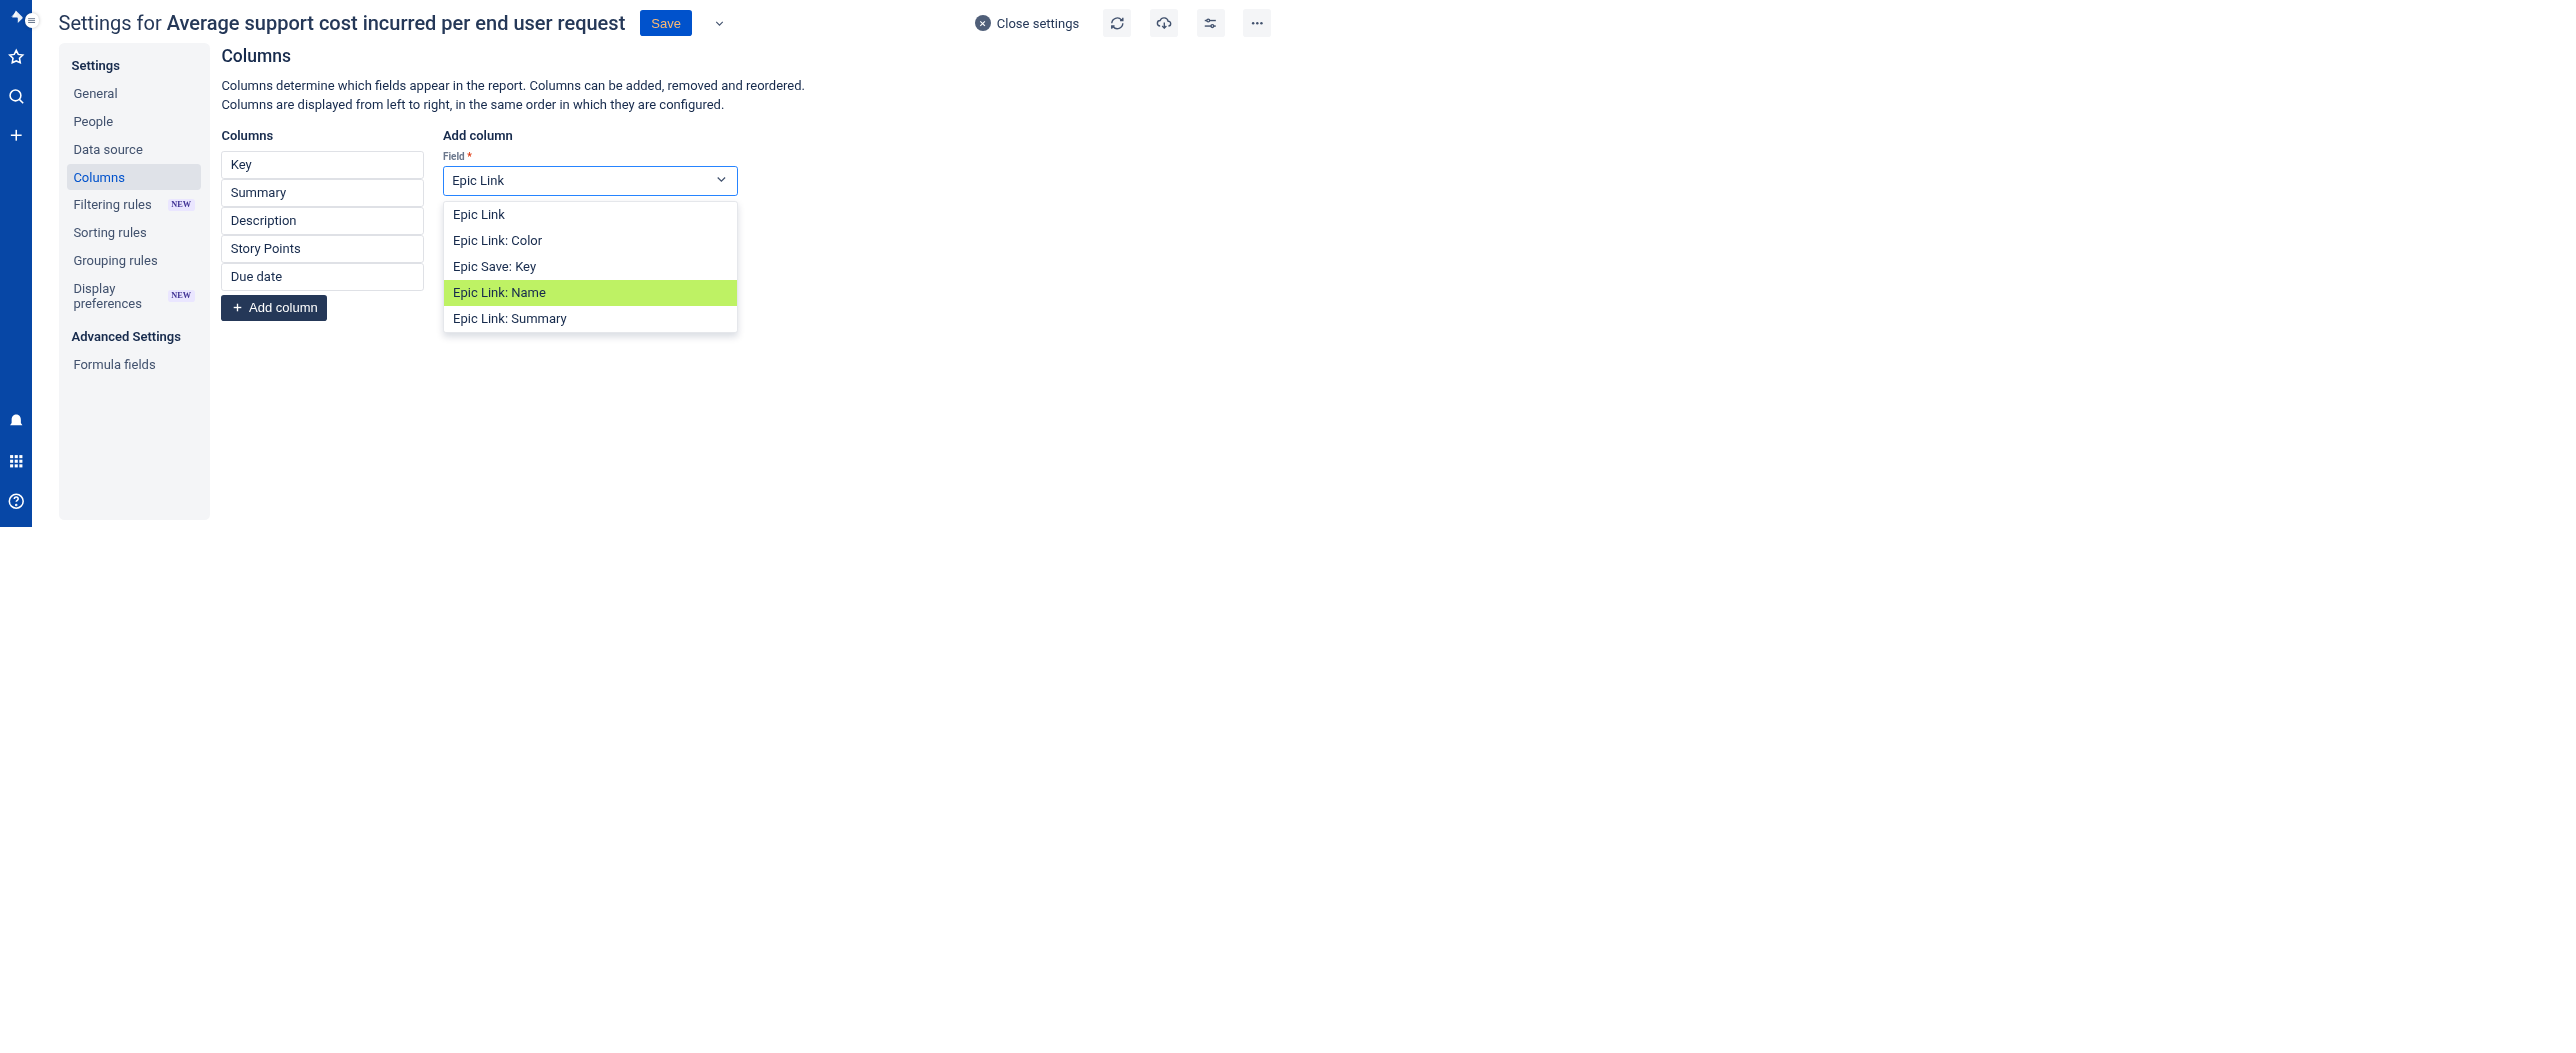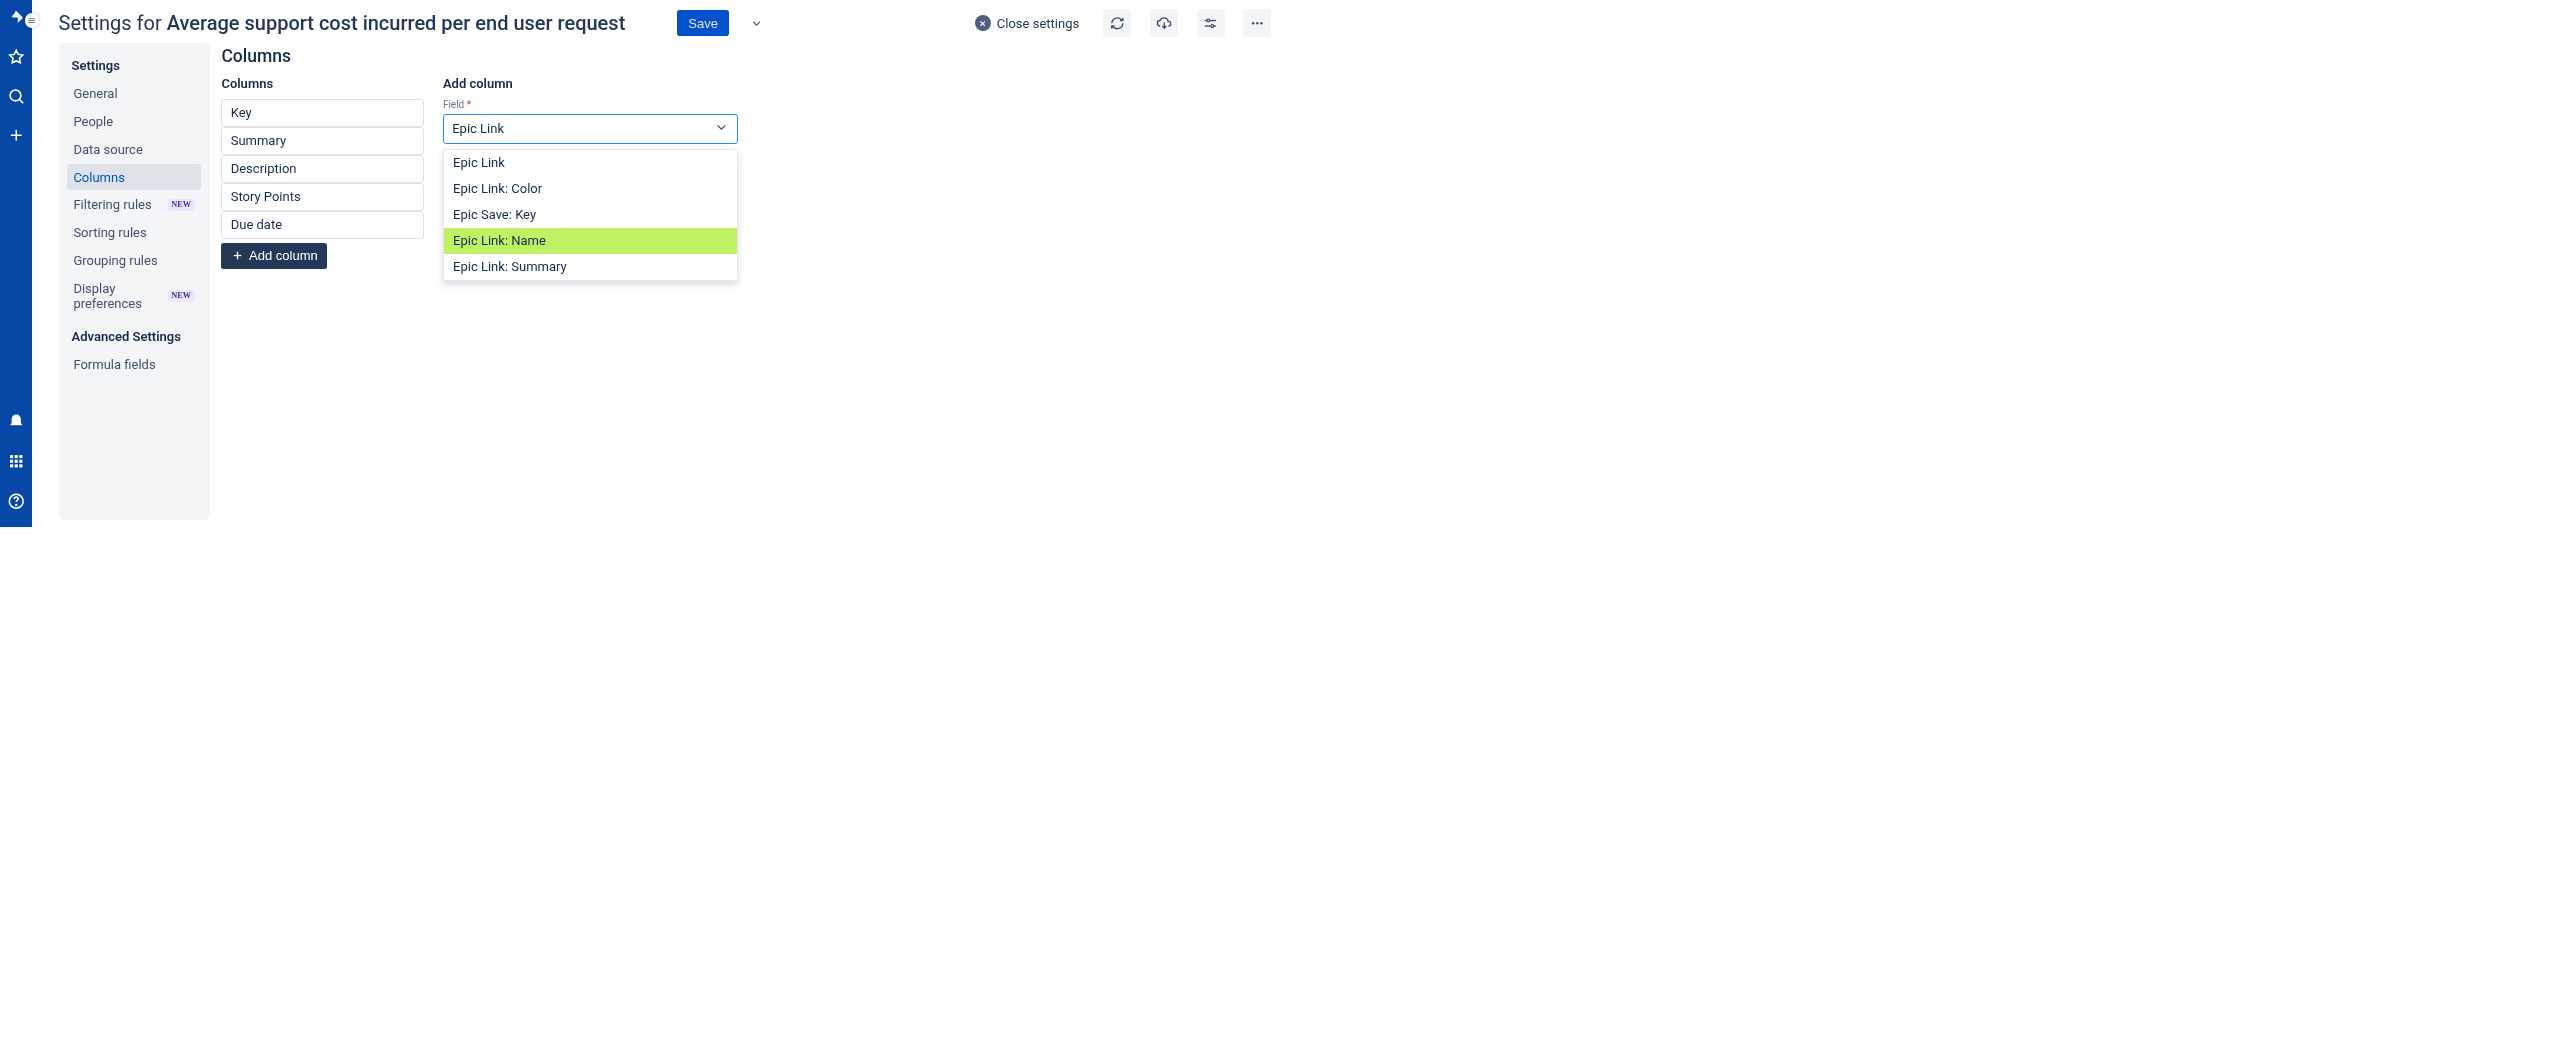--- a/index.html
+++ b/index.html
@@ -29,22 +29,22 @@
   display: flex; align-items: center; justify-content: center;
 }
 .edge-handle svg { width: 9.2px; height: 9.2px; }
 
 .main { flex: 1; padding: 9.2px 16.6px 0 16.6px; overflow: hidden; }
 
 .header { display: flex; align-items: center; gap: 15px; margin-bottom: 5.5px; }
 .title { font-size: 20px; font-weight: 400; color: #253858; }
 .title .bold { font-weight: 500; }
 .save-btn {
-  background: #0052CC; color: #e5e5e5; border: none; border-radius: 2.8px;
-  padding: 5.5px 11px; font-size: 13px; font-weight: 500; cursor: pointer; margin-left: 37px;
+  background: #0052CC; color: #fdba74; border: none; border-radius: 2.8px;
+  padding: 5.5px 11px; font-size: 13px; font-weight: 500; cursor: pointer;
 }
 .chevron-btn {
   width: 26px; height: 26px; display:flex; align-items:center; justify-content:center;
   border:none; background:transparent; cursor:pointer;
 }
 .header-spacer { flex: 1; }
 .close-area { display: flex; align-items: center; gap: 5.5px; margin-right: 5.5px; }
 .close-badge {
   width: 16.6px; height: 16.6px; border-radius: 50%; background: #505f79;
   display: flex; align-items: center; justify-content: center;
@@ -90,21 +90,21 @@
   border: 0.9px solid #dfe1e6; border-radius: 2.8px; padding: 5.5px 8.3px;
   font-size: 13px; color: #172B4D; margin-bottom: 0; background:#fff; cursor: move;
 }
 .add-btn {
   margin-top: 3.7px; background: #253858; color: #fff; border: none;
   border-radius: 2.8px; padding: 5.5px 9.2px; font-size: 13px; font-weight: 500;
   display: inline-flex; align-items: center; gap: 5.5px; cursor: pointer;
 }
 .add-btn svg { width: 13px; height: 13px; }
 
-.field-label { font-size: 10px; font-weight: 400; color: #6b778c; margin-bottom: 3.7px; }
+.field-label { font-size: 10px; font-weight: 700; color: #6b778c; margin-bottom: 3.7px; }
 .field-label .req { color: #de350b; }
 
 .select {
   border: 1.8px solid #2684ff; border-radius: 2.8px; padding: 5.5px 8.3px;
   display: flex; align-items: center; justify-content: space-between;
   font-size: 13px; color: #172B4D; background: #fff; cursor: pointer;
 }
 .select svg { width: 14.8px; height: 14.8px; }
 
 .dropdown {
@@ -276,20 +276,21 @@
         <div class="group-title" style="margin-top:9.2px">Advanced Settings</div>
         <div id="nav2">
             <div class="nav-item">
               <span>Formula fields</span>
             </div>
           </div>
       </div>
 
       <div class="content">
         <h2>Columns</h2>
+        <p class="desc">Columns determine which fields appear in the report. Columns can be added, removed and reordered. Columns are displayed from left to right, in the same order in which they are configured.</p>
 
         <div class="two-col">
           <div class="col col-left">
             <div class="col-title">Columns</div>
             <div id="cols">
                 <div class="pill">Key</div>
                 <div class="pill">Summary</div>
                 <div class="pill">Description</div>
                 <div class="pill">Story Points</div>
                 <div class="pill">Due date</div>

